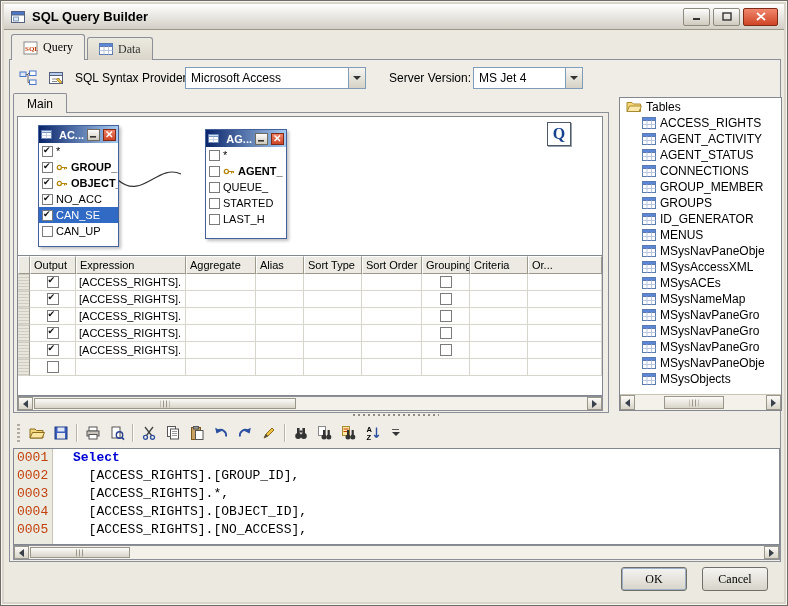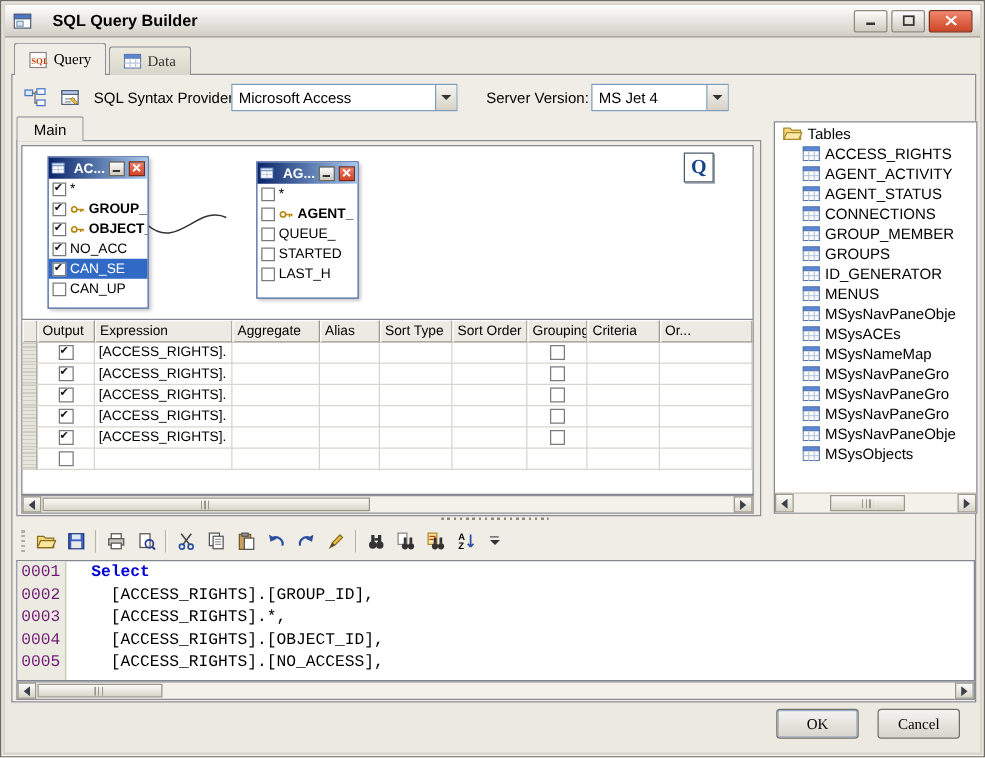--- a/index.html
+++ b/index.html
@@ -1,20 +1,20 @@
 <!DOCTYPE html>
 <html><head>
 <meta charset="utf-8">
 <style>
   * { box-sizing: border-box; margin: 0; padding: 0; }
   html,body { background:#fff; font-family:"Liberation Sans", sans-serif; font-size:12px; color:#000; }
   .window{position:relative;width:788px;height:606px;background:#ece9e1;border:1px solid #6e6c64;box-shadow:inset 0 0 0 1px #f7f6f2, inset 0 0 0 3px #d9d5cb;overflow:hidden;}
 
   
-  .titlebar{position:absolute;left:3px;top:3px;right:3px;height:26px;background:linear-gradient(#fefefd,#d3cfc6);border-bottom:1px solid #9b978b;display:flex;align-items:center;padding:0 6px;gap:16px;}
+  .titlebar{position:absolute;left:3px;top:3px;right:3px;height:26px;background:linear-gradient(#fefefd,#d3cfc6);border-bottom:1px solid #9b978b;display:flex;align-items:center;padding:0 6px;gap:6px;}
   .app-icon{width:16px;height:16px;flex:none;}
   .title{font-weight:bold;font-size:13px;}
   .capbtns{margin-left:auto;display:flex;gap:3px;}
   .capbtn{width:27px;height:18px;border:1px solid #8e8a7e;border-radius:2px;background:linear-gradient(#fdfdfd,#cfcabe);display:flex;align-items:center;justify-content:center;}
   .capbtn.close{width:35px;background:linear-gradient(#f0876d,#cf4526);border-color:#7e2a16;}
 
   
   .tabstrip{position:absolute;left:10px;top:33px;display:flex;align-items:flex-end;gap:2px;z-index:3;}
   .tab{display:flex;align-items:center;gap:5px;padding:0 11px;border:1px solid #8b8f98;border-bottom:none;border-radius:3px 3px 0 0;height:26px;font-family:Liberation Serif, serif;}
   .tab.active{background:#f0ede6;position:relative;}
@@ -85,21 +85,21 @@
   .grip{width:3px;height:18px;margin-right:4px;background:repeating-linear-gradient(180deg,#b0ac9f 0 2px,transparent 2px 4px);}
   .tbtn{width:23px;height:22px;display:flex;align-items:center;justify-content:center;border:1px solid transparent;flex:none;}
   .tsep{width:1px;height:18px;background:#b8b4a8;box-shadow:1px 0 0 #fff;margin:0 3px;flex:none;}
   .toverflow{width:13px;height:22px;display:flex;flex-direction:column;align-items:center;justify-content:center;gap:2px;margin-left:4px;}
   .toverflow .bar{width:7px;height:1px;background:#555;}
 
   
   .editor{position:absolute;left:12px;top:447px;width:767px;height:97px;background:#fff;border:1px solid #828790;overflow:hidden;font-family:"Liberation Mono",monospace;font-size:13px;}
   .editor::before{content:"";position:absolute;left:0;top:0;width:38px;height:100%;background:#ecebe2;border-right:1px solid #c8c4b8;}
   .eline{display:flex;height:18px;line-height:18px;position:relative;}
-  .lnum{width:38px;padding-left:3px;color:#701a75;flex:none;}
+  .lnum{width:38px;padding-left:3px;color:#c2410c;flex:none;}
   .code{padding-left:5px;white-space:pre;margin-left:16px;}
   .code.kw{color:#0000d4;font-weight:bold;}
 
   
   .dlgbtn{position:absolute;top:566px;width:66px;height:24px;border:1px solid #70706b;border-radius:3px;background:linear-gradient(#f5f4f1,#d8d4ca);display:flex;align-items:center;justify-content:center;font-family:Liberation Serif, serif;}
   .dlgbtn.ok{left:620px;box-shadow:0 0 0 1px #9db0c8 inset;}
   .dlgbtn.cancel{left:701px;}
 </style>
 </head>
 <body>
@@ -553,20 +553,30 @@
           <svg class="ticon" viewBox="0 0 14 12">
             <rect x="0.5" y="0.5" width="13" height="11" fill="#fff" stroke="#5a7ab0"></rect>
             <rect x="0.5" y="0.5" width="13" height="3" fill="#5a87d8" stroke="#5a7ab0"></rect>
             <line x1="5" y1="3.5" x2="5" y2="11.5" stroke="#b8c6de"></line>
             <line x1="9.5" y1="3.5" x2="9.5" y2="11.5" stroke="#b8c6de"></line>
             <line x1="0.5" y1="7.5" x2="13.5" y2="7.5" stroke="#b8c6de"></line>
           </svg>
           <span class="tlabel">MSysNavPaneObje</span>
         </div>
 
+        <div class="titem">
+          <svg class="ticon" viewBox="0 0 14 12">
+            <rect x="0.5" y="0.5" width="13" height="11" fill="#fff" stroke="#5a7ab0"></rect>
+            <rect x="0.5" y="0.5" width="13" height="3" fill="#5a87d8" stroke="#5a7ab0"></rect>
+            <line x1="5" y1="3.5" x2="5" y2="11.5" stroke="#b8c6de"></line>
+            <line x1="9.5" y1="3.5" x2="9.5" y2="11.5" stroke="#b8c6de"></line>
+            <line x1="0.5" y1="7.5" x2="13.5" y2="7.5" stroke="#b8c6de"></line>
+          </svg>
+          <span class="tlabel">MSysAccessXML</span>
+        </div>
 
         <div class="titem">
           <svg class="ticon" viewBox="0 0 14 12">
             <rect x="0.5" y="0.5" width="13" height="11" fill="#fff" stroke="#5a7ab0"></rect>
             <rect x="0.5" y="0.5" width="13" height="3" fill="#5a87d8" stroke="#5a7ab0"></rect>
             <line x1="5" y1="3.5" x2="5" y2="11.5" stroke="#b8c6de"></line>
             <line x1="9.5" y1="3.5" x2="9.5" y2="11.5" stroke="#b8c6de"></line>
             <line x1="0.5" y1="7.5" x2="13.5" y2="7.5" stroke="#b8c6de"></line>
           </svg>
           <span class="tlabel">MSysACEs</span>

